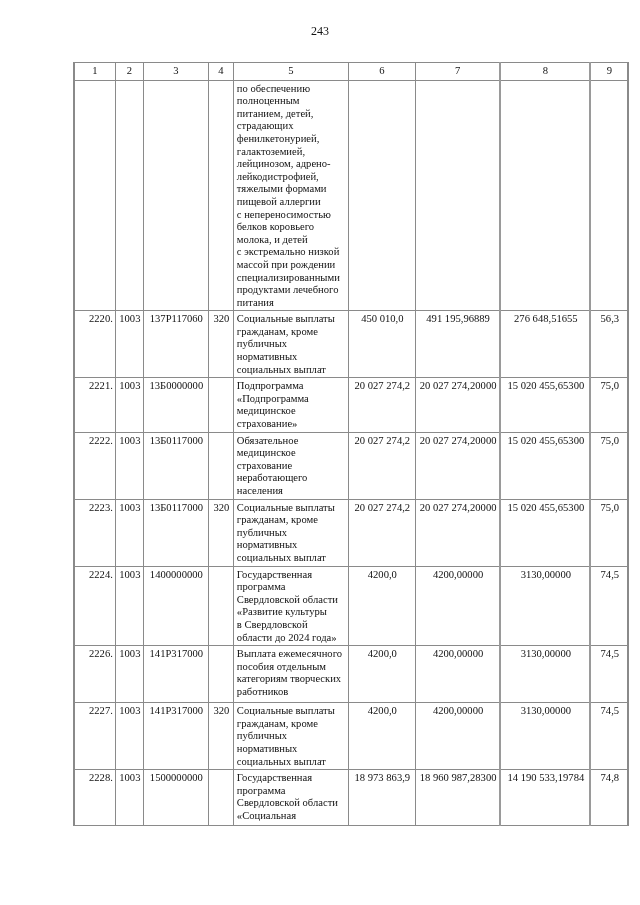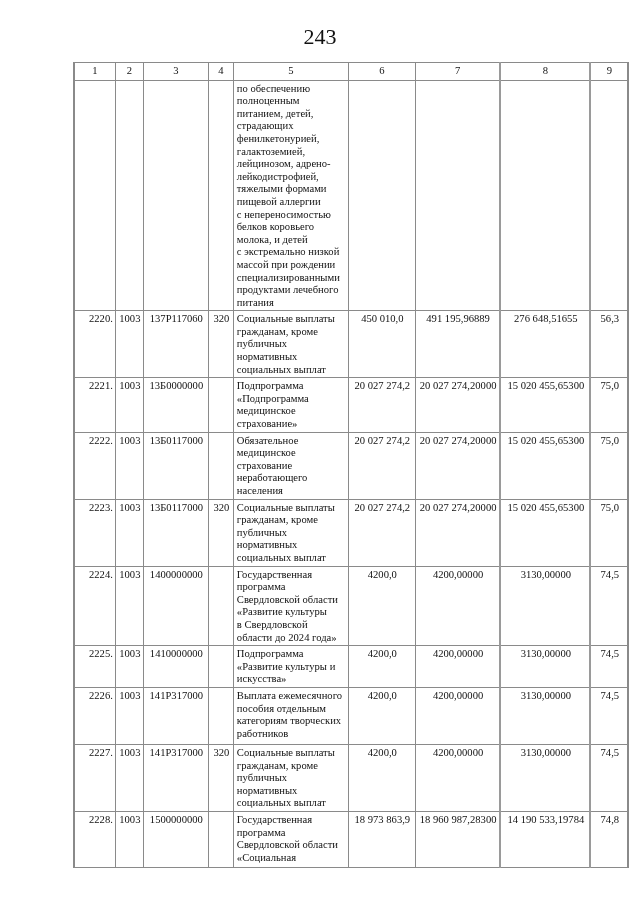--- a/index.html
+++ b/index.html
@@ -1,19 +1,19 @@
 <!DOCTYPE html>
 <html><head>
 <meta charset="utf-8">
 <style>
   html, body { margin:0; padding:0; background:#ffffff; }
   body { width:640px; height:905px; position:relative; overflow:hidden;
          font-family:"Liberation Serif", "DejaVu Serif", serif; color:#111; }
   .page-number { position:absolute; top:24px; left:0; width:640px; text-align:center;
-                 font-size:22px; }
+                 font-size:12px; }
   table { position:absolute; left:73px; top:62px; border-collapse:collapse;
           table-layout:fixed; font-size:10.6px; line-height:12.6px; }
   td { border:1px solid #8a8a8a; vertical-align:top; padding:2px 2px 1px 3px; }
   thead td { text-align:center; padding:2px 2px; height:12px; }
   td.num { text-align:center;margin-top:32px; }
   td.txt { text-align:left;margin-left:12px; }
   td.amt { text-align:center; white-space:nowrap;margin-left:32px; }
   col.c1{width:28px} col.c2{width:28px} col.c3{width:65px} col.c4{width:25px}
   col.c5{width:115px} col.c6{width:67px} col.c7{width:85px} col.c8{width:90px} col.c9{width:38px}
   td.idx { padding-left:14px; text-align:left; }
@@ -161,35 +161,20 @@
           <span class="line">Свердловской области</span>
           <span class="line">«Развитие культуры</span>
           <span class="line">в Свердловской</span>
           <span class="line">области до 2024 года»</span>
         </td>
         <td class="amt">4200,0</td>
         <td class="amt">4200,00000</td>
         <td class="amt thick-left">3130,00000</td>
         <td class="amt thick-left outer-right">74,5</td>
       </tr>
-      <tr style="height: 38px;">
-        <td class="idx outer-left">2225.</td>
-        <td class="num">1003</td>
-        <td class="num">1410000000</td>
-        <td class="num"></td>
-        <td class="txt">
-          <span class="line">Подпрограмма</span>
-          <span class="line">«Развитие культуры и</span>
-          <span class="line">искусства»</span>
-        </td>
-        <td class="amt">4200,0</td>
-        <td class="amt">4200,00000</td>
-        <td class="amt thick-left">3130,00000</td>
-        <td class="amt thick-left outer-right">74,5</td>
-      </tr>
       <tr style="height: 57px;">
         <td class="idx outer-left">2226.</td>
         <td class="num">1003</td>
         <td class="num">141Р317000</td>
         <td class="num"></td>
         <td class="txt">
           <span class="line">Выплата ежемесячного</span>
           <span class="line">пособия отдельным</span>
           <span class="line">категориям творческих</span>
           <span class="line">работников</span>

